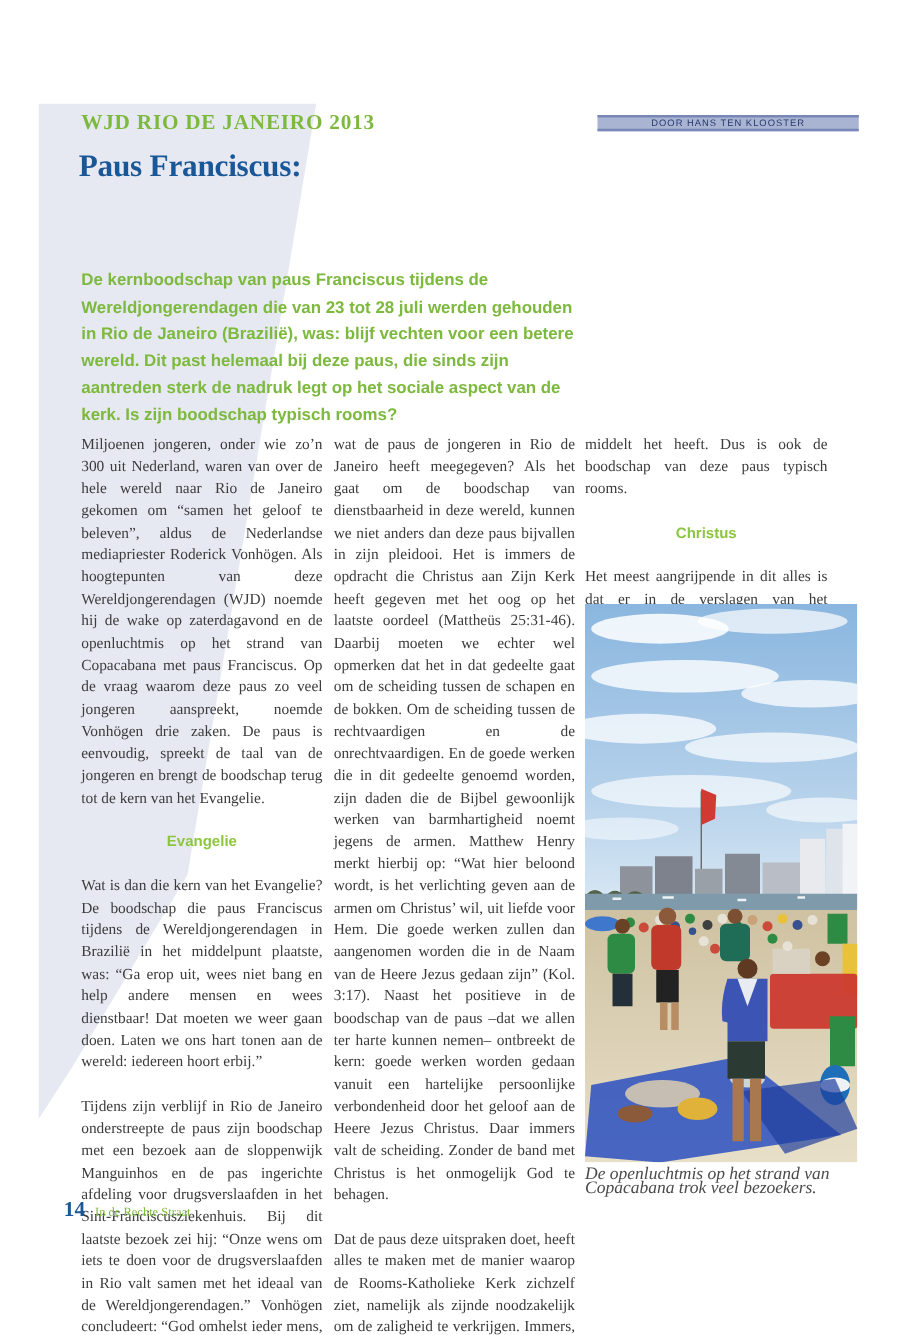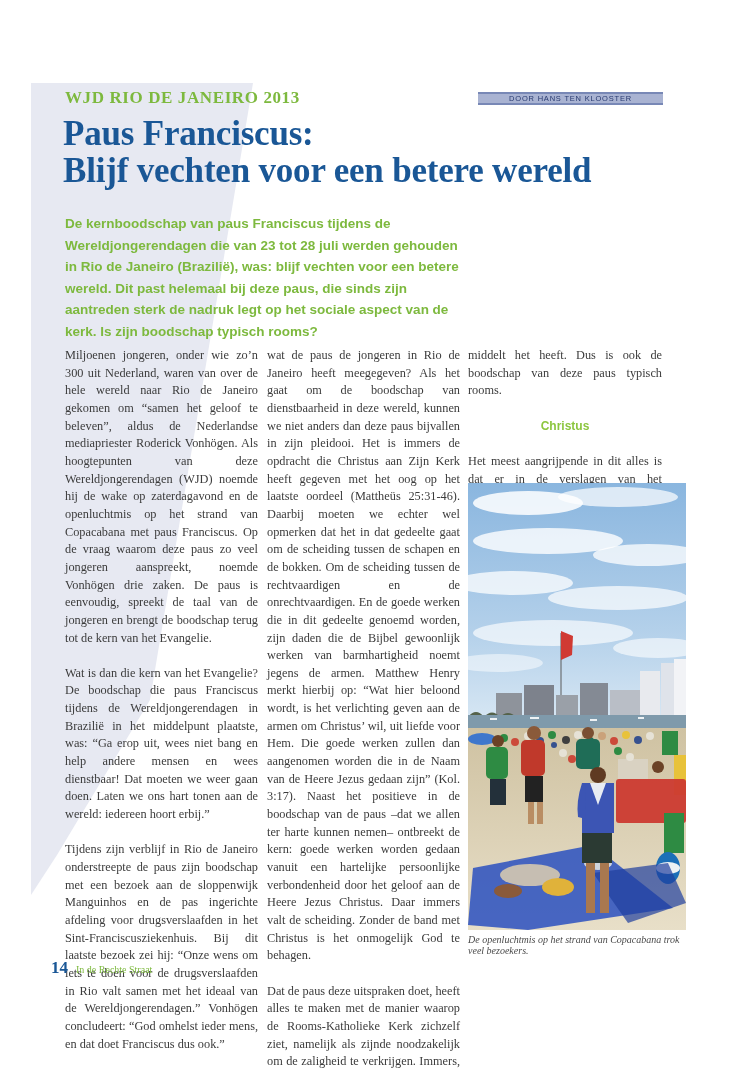--- a/index.html
+++ b/index.html
@@ -6,32 +6,32 @@
   body { width:738px; height:1068px; position:relative; font-family:"Liberation Serif", serif; }
   .page { position:absolute; inset:0; width:738px; height:1068px; background:#ffffff; overflow:hidden;border-radius:12px; }
   .bg-wedge { position:absolute; left:0; top:0; width:738px; height:1068px; pointer-events:none; }
 
   .kicker {
     position:absolute; left:65px; top:88px;
     font-family:"Liberation Serif", serif; font-weight:bold;
     font-size:17px; letter-spacing:0.6px; color:#7db93e;
   }
   .byline-bar {
-    position:absolute; left:478px; top:92px; width:185px; height:9px;
+    position:absolute; left:478px; top:92px; width:209px; height:9px;
     background:#a9b3d2; border-top:2px solid #7888b6; border-bottom:2px solid #7888b6;
     display:flex; align-items:center; justify-content:center;
   }
   .byline-bar span {
     font-family:"Liberation Sans", sans-serif; font-size:7.5px; letter-spacing:0.8px;
     color:#27396f; line-height:1;
   }
   .title {
     position:absolute; left:63px; top:115px; width:630px;
     font-family:"Liberation Serif", serif; font-weight:bold;
-    font-size:35px; line-height:37px; color:#1a5796; letter-spacing:-0.2px;
+    font-size:25px; line-height:37px; color:#1a5796; letter-spacing:-0.2px;
   }
   .intro {
     position:absolute; left:65px; top:213px; width:400px;
     font-family:Liberation Sans, sans-serif; font-weight:bold;
     font-size:13.5px; line-height:21.6px; color:#7db93e;
   }
 
   .col {
     position:absolute; top:347px; width:193px;
     font-size:12.3px; line-height:17.65px; color:#3b3b3b;
@@ -48,21 +48,21 @@
   }
 
   .photo {
     position:absolute; left:468px; top:483px; width:218px; height:447px;
     overflow:hidden;
   }
   .photo svg { display:block; }
   .caption {
     position:absolute; left:468px; top:934px; width:224px;
     font-family:"Liberation Serif", serif; font-style:italic;
-    font-size:10px; color:#4a4a4a; line-height:11px;
+    font-size:14px; color:#4a4a4a; line-height:11px;
   }
 
   .footer { position:absolute; left:51px; top:958px; display:flex; align-items:baseline; }
   .page-number {
     font-family:"Liberation Serif", serif; font-weight:bold;
     font-size:17px; color:#1a5796;
   }
   .magazine-name {
     font-family:"Liberation Serif", serif; font-size:10px; color:#7db93e; margin-left:8px;
   }
@@ -75,26 +75,26 @@
   <svg class="bg-wedge" viewBox="0 0 738 1068" xmlns="http://www.w3.org/2000/svg">
     <polygon points="31,83 253,83 150,700 57,855 31,895" fill="#e7e9f2"></polygon>
   </svg>
 
   <div class="kicker">WJD RIO DE JANEIRO 2013</div>
   <div class="byline-bar">
     <span>DOOR HANS TEN KLOOSTER</span>
   </div>
   <div class="title">
     <div>Paus Franciscus:</div>
-    <div>Blijf vechten voor een betere wereld</div>
   </div>
   <div class="intro">De kernboodschap van paus Franciscus tijdens de Wereldjongerendagen die van 23 tot 28 juli werden gehouden in Rio de Janeiro (Brazilië), was: blijf vechten voor een betere wereld. Dit past helemaal bij deze paus, die sinds zijn aantreden sterk de nadruk legt op het sociale aspect van de kerk. Is zijn boodschap typisch rooms?</div>
 
   <div class="col col-1">
     <p>Miljoenen jongeren, onder wie zo’n 300 uit Nederland, waren van over de hele wereld naar Rio de Janeiro gekomen om “samen het geloof te beleven”, aldus de Nederlandse mediapriester Roderick Vonhögen. Als hoogtepunten van deze Wereldjongerendagen (WJD) noemde hij de wake op zaterdagavond en de openluchtmis op het strand van Copacabana met paus Franciscus. Op de vraag waarom deze paus zo veel jongeren aanspreekt, noemde Vonhögen drie zaken. De paus is eenvoudig, spreekt de taal van de jongeren en brengt de boodschap terug tot de kern van het Evangelie.</p>
+    <p class="subhead">Evangelie</p>
     <p>Wat is dan die kern van het Evangelie? De boodschap die paus Franciscus tijdens de Wereldjongerendagen in Brazilië in het middelpunt plaatste, was: “Ga erop uit, wees niet bang en help andere mensen en wees dienstbaar! Dat moeten we weer gaan doen. Laten we ons hart tonen aan de wereld: iedereen hoort erbij.”</p>
     <p>Tijdens zijn verblijf in Rio de Janeiro onderstreepte de paus zijn boodschap met een bezoek aan de sloppenwijk Manguinhos en de pas ingerichte afdeling voor drugsverslaafden in het Sint-Franciscusziekenhuis. Bij dit laatste bezoek zei hij: “Onze wens om iets te doen voor de drugsverslaafden in Rio valt samen met het ideaal van de Wereldjongerendagen.” Vonhögen concludeert: “God omhelst ieder mens, en dat doet Franciscus dus ook.”</p>
 
   </div>
 
   <div class="col col-2">
     <p>wat de paus de jongeren in Rio de Janeiro heeft meegegeven? Als het gaat om de boodschap van dienstbaarheid in deze wereld, kunnen we niet anders dan deze paus bijvallen in zijn pleidooi. Het is immers de opdracht die Christus aan Zijn Kerk heeft gegeven met het oog op het laatste oordeel (Mattheüs 25:31-46). Daarbij moeten we echter wel opmerken dat het in dat gedeelte gaat om de scheiding tussen de schapen en de bokken. Om de scheiding tussen de rechtvaardigen en de onrechtvaardigen. En de goede werken die in dit gedeelte genoemd worden, zijn daden die de Bijbel gewoonlijk werken van barmhartigheid noemt jegens de armen. Matthew Henry merkt hierbij op: “Wat hier beloond wordt, is het verlichting geven aan de armen om Christus’ wil, uit liefde voor Hem. Die goede werken zullen dan aangenomen worden die in de Naam van de Heere Jezus gedaan zijn” (Kol. 3:17). Naast het positieve in de boodschap van de paus –dat we allen ter harte kunnen nemen– ontbreekt de kern: goede werken worden gedaan vanuit een hartelijke persoonlijke verbondenheid door het geloof aan de Heere Jezus Christus. Daar immers valt de scheiding. Zonder de band met Christus is het onmogelijk God te behagen.</p>
     <p>Dat de paus deze uitspraken doet, heeft alles te maken met de manier waarop de Rooms-Katholieke Kerk zichzelf ziet, namelijk als zijnde noodzakelijk om de zaligheid te verkrijgen. Immers, de Rooms-Katholieke Kerk beschouwt zichzelf als algemeen heilmiddel (volgens de Catechismus van de Katholieke Kerk 816 ). De kerk be-</p>
   </div>
 

